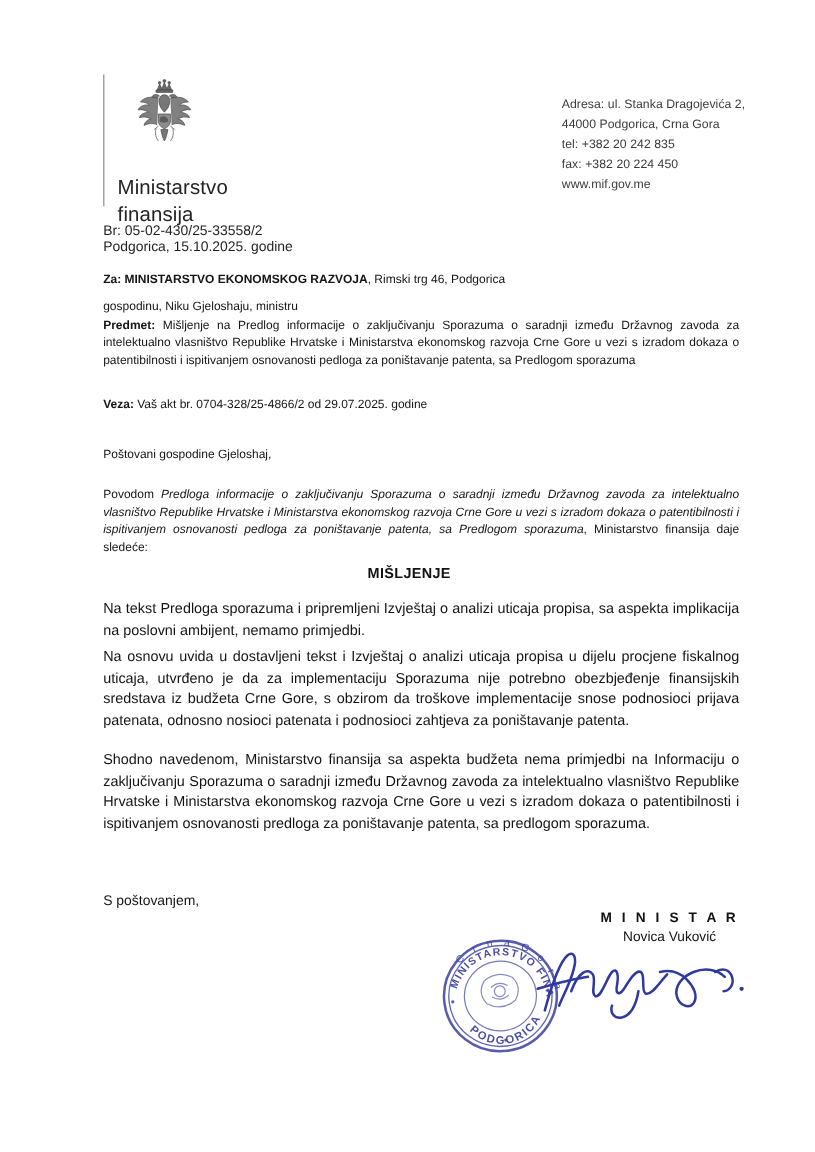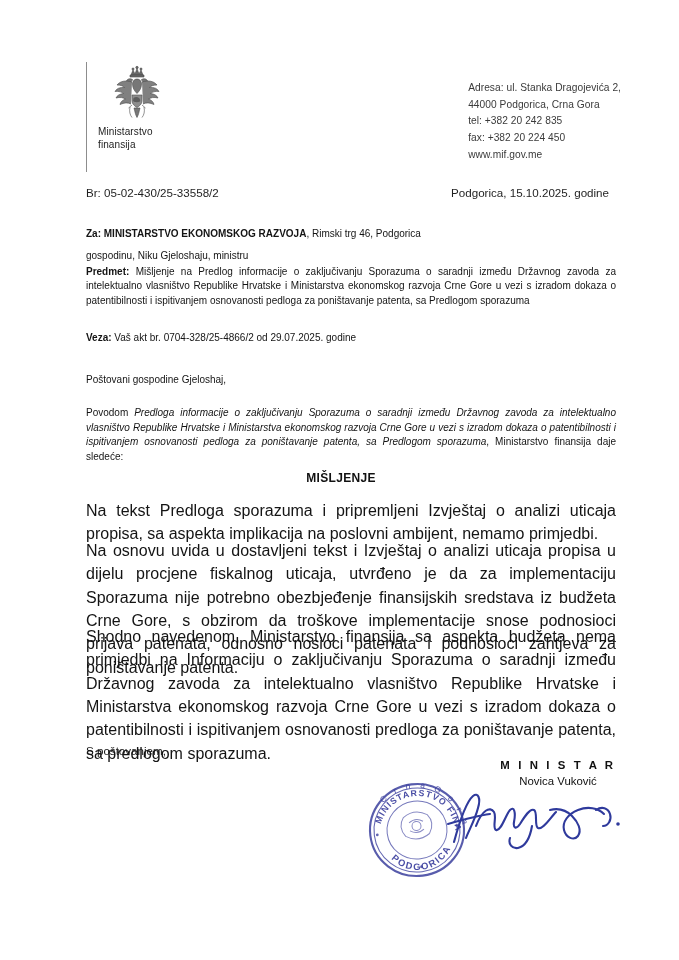--- a/index.html
+++ b/index.html
@@ -46,22 +46,22 @@
     top: 64px;
     width: 230px;
   }
   .coat {
     width: 66px;
     height: 62px;
     display: block;
     margin-left: 6px;
   }
   .lh-name {
-    margin-top: 0;
-    font-size: 10px;
+    margin-top: 20px;
+    font-size: 17px;
     line-height: 1.28;
     color: #232323;
     letter-spacing: .1px;
   }
   .lh-right {
     position: absolute;
     right: 58px;
     top: 80px;
     font-size: 10.2px;
     line-height: 1.63;
@@ -72,20 +72,21 @@
   
   .ref-row {
     position: absolute;
     left: 86px;
     top: 186px;
     width: 536px;
     display: flex;
     justify-content: space-between;
     font-size: 11.6px;
     color: #1f1f1f;
+    flex-direction: column;
   }
   .ref-date { padding-right: 13px; }
 
   .block {
     position: absolute;
     left: 86px;
     width: 530px;
     font-size: 10px;
     line-height: 1.45;
     color: #141414;
@@ -118,21 +119,21 @@
     font-size: 12px;
     font-weight: bold;
     letter-spacing: .3px;
     color: #111;
   }
 
   .para {
     position: absolute;
     left: 86px;
     width: 530px;
-    font-size: 16px;
+    font-size: 12px;
     line-height: 1.46;
     text-align: justify;
     color: #141414;
   }
   .p1 { top: 499px; }
   .p2 { top: 539px; }
   .p3 { top: 625px; }
 
   .closing {
     position: absolute;

